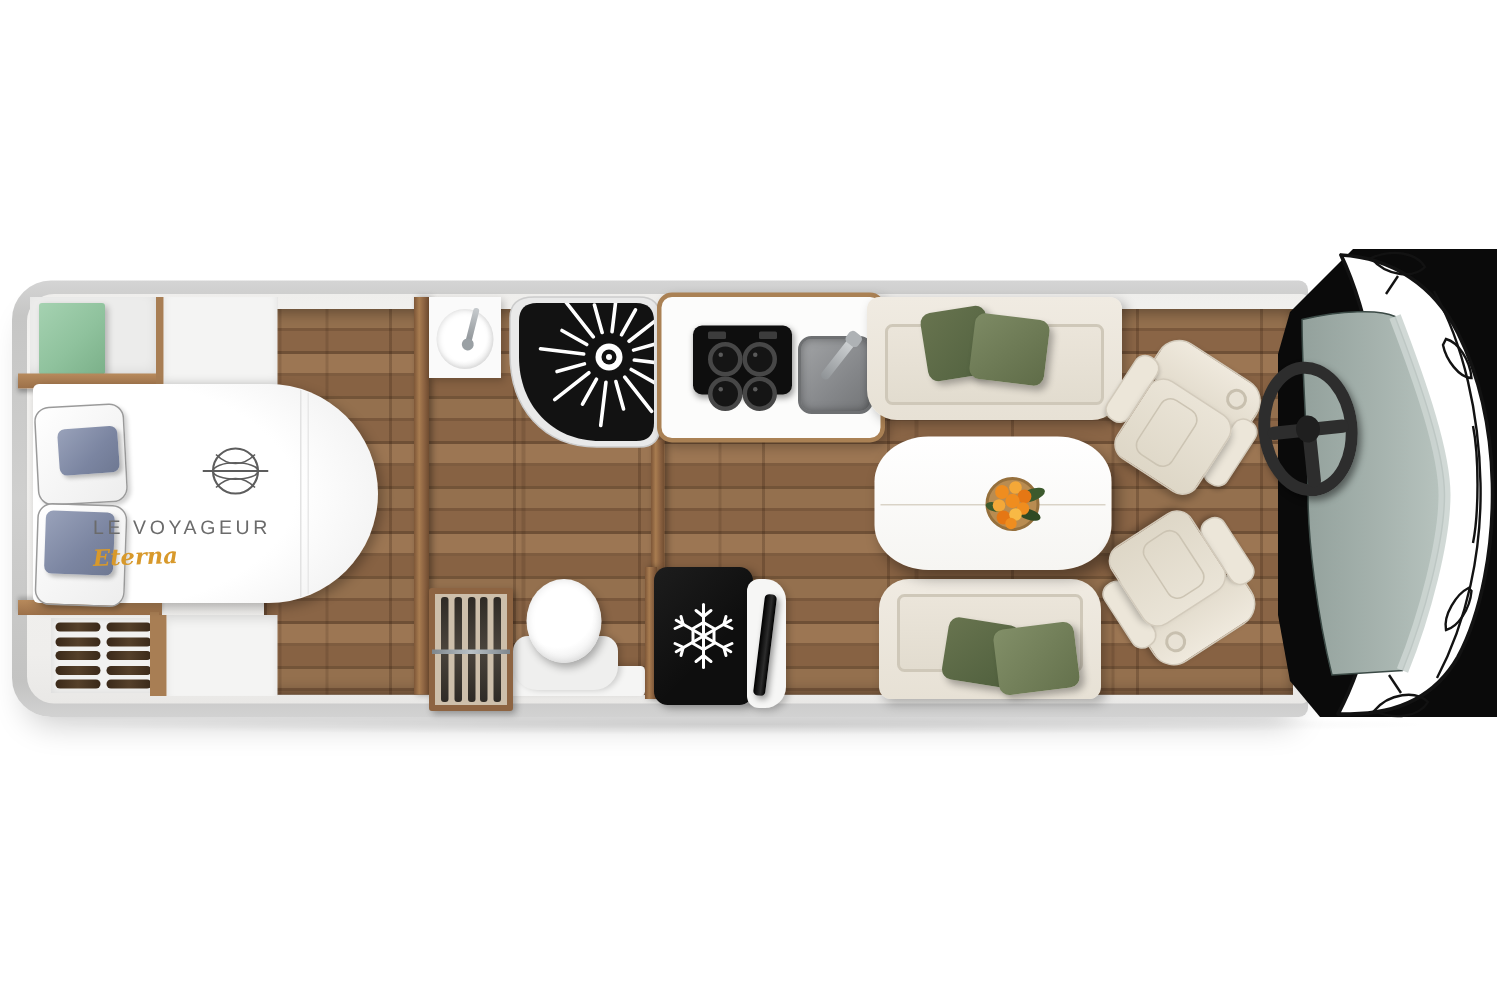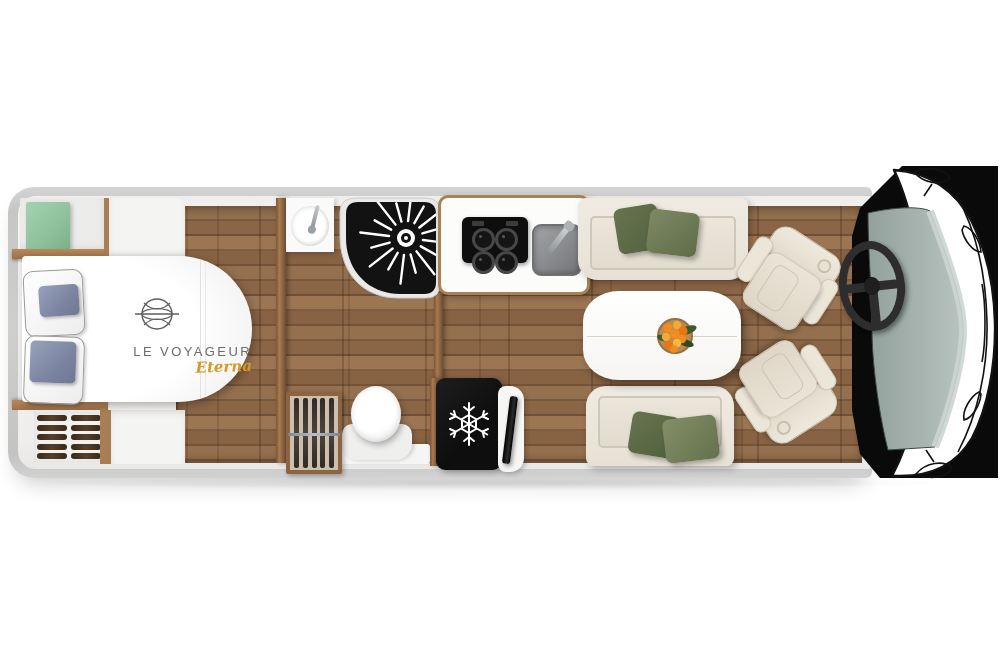--- a/index.html
+++ b/index.html
@@ -44,21 +44,21 @@
        border-radius:4px 73px 73px 4px;box-shadow:3px 3px 8px rgba(0,0,0,.28);}
   #bed:before{content:"";position:absolute;left:178px;top:4px;bottom:4px;width:1px;background:#e2e2e2;}
   #bed:after{content:"";position:absolute;left:183px;top:6px;bottom:6px;width:1px;background:#e8e8e8;}
   .pillow{background:linear-gradient(135deg,#ffffff,#ededed);border:1px solid #9a9a9a;border-radius:10px;box-shadow:2px 2px 3px rgba(0,0,0,.18);}
   #pillow-1{left:24px;top:270px;width:58px;height:64px;transform:rotate(-3deg);}
   #pillow-2{left:24px;top:336px;width:58px;height:66px;transform:rotate(2deg);}
   .cushion-blue{background:linear-gradient(135deg,#99a2ba,#7b85a1 60%,#6e7892);border-radius:5px;box-shadow:2px 2px 3px rgba(0,0,0,.25);}
   #cushion-blue-1{left:39px;top:285px;width:40px;height:31px;transform:rotate(-4deg);}
   #cushion-blue-2{left:30px;top:341px;width:46px;height:42px;transform:rotate(2deg);}
 
-  #logo{left:62px;top:288px;width:190px;height:96px;text-align:right;}
+  #logo{left:62px;top:288px;width:190px;height:96px;text-align:left;}
   #logo-name{position:absolute;top:56px;left:0;width:100%;font-size:13px;letter-spacing:2.4px;color:#6b6b6b;font-weight:400;}
   #logo-model{position:absolute;top:72px;left:0;width:100%;font-family:"DejaVu Serif",serif;font-style:italic;font-weight:bold;
       font-size:15px;color:#d8992b;transform:rotate(-2deg);}
 
   #hangers-bed{left:34px;top:412px;width:70px;height:50px;background:#f1f1f0;box-shadow:inset 0 0 6px rgba(0,0,0,.10);}
   #hangers-bed .col{position:absolute;top:3px;bottom:3px;width:30px;display:flex;flex-direction:column;justify-content:space-between;}
   #hangers-bed .col.c1{left:3px;} #hangers-bed .col.c2{right:3px;}
   #hangers-bed .pill{height:6px;border-radius:3px;background:linear-gradient(90deg,#3a2919,#55402a 50%,#3a2919);}
   #wood-edge-hangers{left:100px;top:408px;width:6px;height:56px;background:#a87e54;}
 

